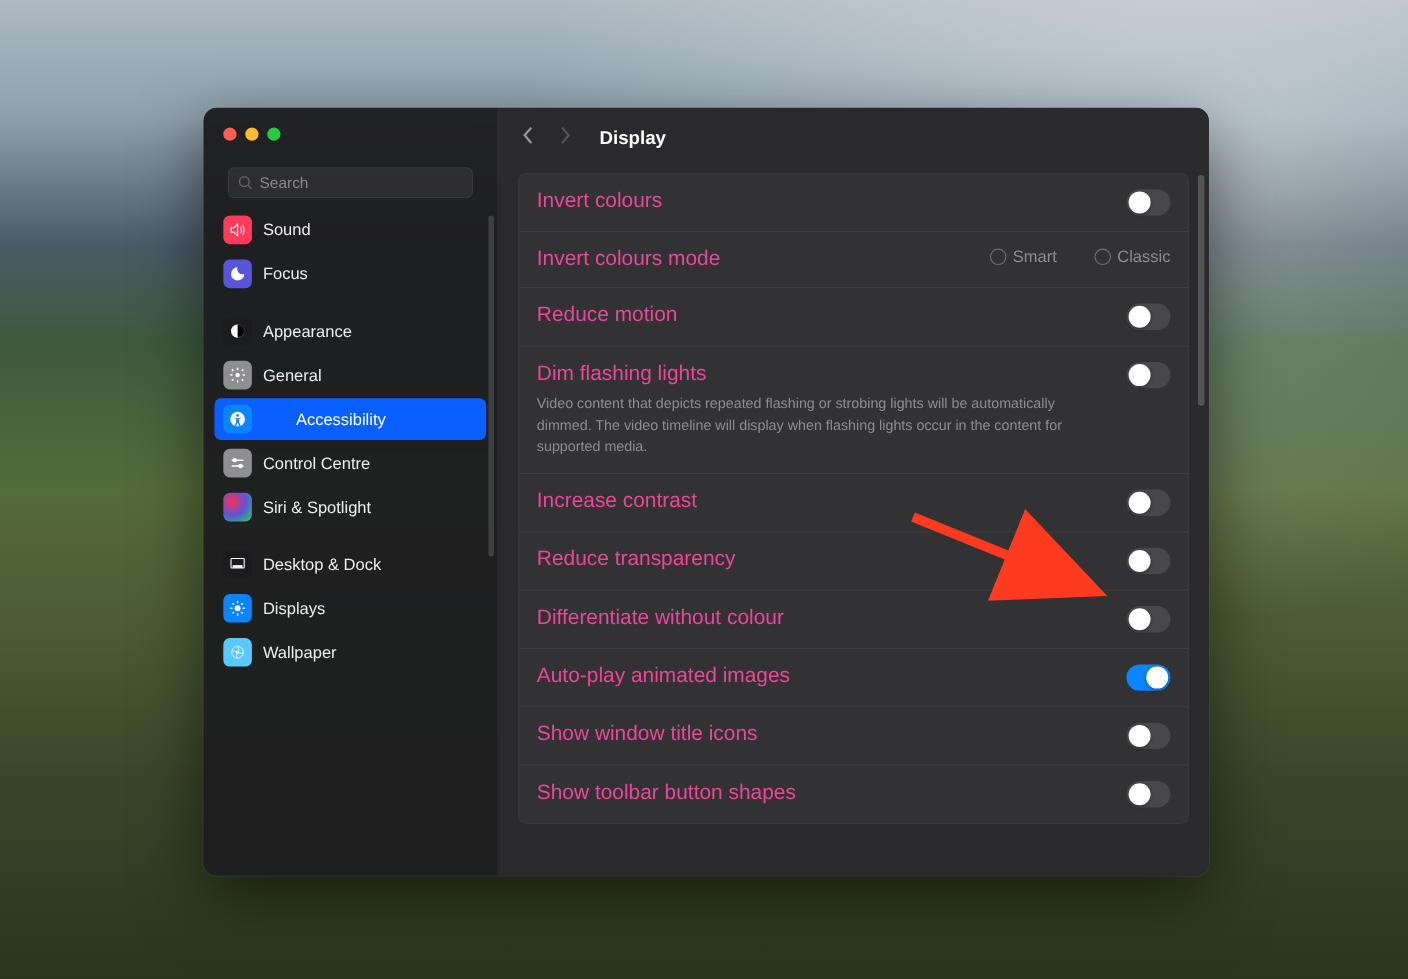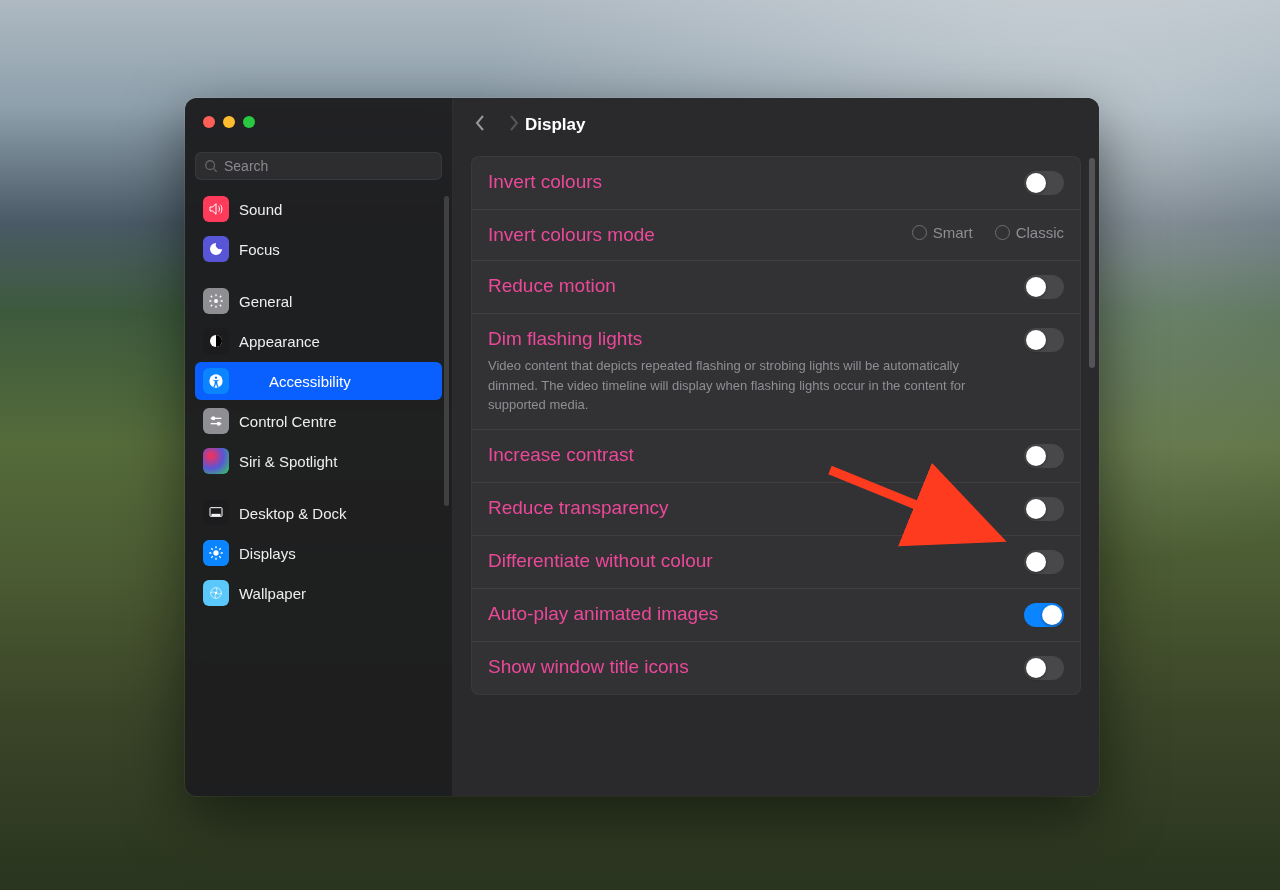--- a/index.html
+++ b/index.html
@@ -43,21 +43,21 @@
   }
   .traffic-lights {
     display: flex; gap: 8px;
     padding: 18px 0 0 18px;
     height: 46px;
   }
   .tl { width: 12px; height: 12px; border-radius: 50%; }
   .tl.red { background: #fe5f57; }
   .tl.yellow { background: #febc2e; }
   .tl.green { background: #28c840; }
-  .search-wrap { padding: 8px 10px 10px; }
+  .search-wrap { padding: 8px 22px 10px; }
   .search {
     display: flex; align-items: center; gap: 6px;
     background: rgba(255,255,255,0.06);
     border: 1px solid rgba(255,255,255,0.06);
     border-radius: 6px;
     padding: 5px 8px;
     color: #8a8a8e;
   }
   .search svg { width: 14px; height: 14px; opacity: 0.6; }
   .search input {
@@ -102,21 +102,21 @@
   .ic-privacy { background: #0a84ff; }
   .ic-desktop { background: #1c1c1e; }
   .ic-displays { background: #0a84ff; }
   .ic-wallpaper { background: #5ac8fa; }
 
   .content {
     flex: 1; display: flex; flex-direction: column;
     background: #2a2a2c;
   }
   .toolbar {
-    display: flex; align-items: center; gap: 4px;
+    display: flex; align-items: center; gap: 24px;
     padding: 16px 20px 12px;
   }
   .nav-arrows { display: flex; gap: 20px; color: #888; }
   .nav-arrows .arrow { cursor: pointer; }
   .nav-arrows svg { width: 14px; height: 18px; }
   .page-title { color: #fff; font-size: 17px; font-weight: 600; }
   .settings-scroll {
     flex: 1; overflow-y: auto; padding: 8px 18px 18px;
     position: relative;
   }
@@ -146,21 +146,21 @@
     flex-shrink: 0; margin-top: 0;
   }
   .toggle.on { background: #0a84ff; }
   .toggle .knob {
     width: 20px; height: 20px; border-radius: 50%;
     background: #fff; position: absolute; top: 2px; left: 2px;
     transition: left 0.15s;
     box-shadow: 0 1px 3px rgba(0,0,0,0.4);
   }
   .toggle.on .knob { left: 18px; }
-  .radio-group { display: flex; gap: 22px; color: #8e8e93; align-items: center; }
+  .radio-group { display: flex; gap: 34px; color: #8e8e93; align-items: center; }
   .radio { display: flex; align-items: center; gap: 6px; cursor: pointer; font-size: 15px; }
   .radio-circle {
     width: 15px; height: 15px; border-radius: 50%;
     border: 1.5px solid #6e6e73; position: relative;
   }
   .arrow-annotation {
     position: absolute;
     left: 820px; top: 460px;
     pointer-events: none;
   }
@@ -200,36 +200,36 @@
             <svg viewBox="0 0 24 24" fill="#fff">
               <path d="M12 3a9 9 0 1 0 9 9 7 7 0 0 1-9-9z"></path>
             </svg>
           </div>
         <span>Focus</span>
       </div>
 
       <div class="side-group"></div>
 
       <div class="side-item">
-        <div class="side-icon ic-general">
-            <svg viewBox="0 0 24 24" fill="#fff">
-              <circle cx="12" cy="12" r="3"></circle>
-              <path d="M12 2v3M12 19v3M4.2 4.2l2.1 2.1M17.7 17.7l2.1 2.1M2 12h3M19 12h3M4.2 19.8l2.1-2.1M17.7 6.3l2.1-2.1" stroke="#fff" stroke-width="2"></path>
-            </svg>
-          </div>
-        <span>General</span>
-      </div>
-      <div class="side-item">
         <div class="side-icon ic-appearance">
             <svg viewBox="0 0 24 24">
               <circle cx="12" cy="12" r="9" fill="#fff"></circle>
               <path d="M12 3a9 9 0 0 1 0 18z" fill="#000"></path>
             </svg>
           </div>
         <span>Appearance</span>
+      </div>
+      <div class="side-item">
+        <div class="side-icon ic-general">
+            <svg viewBox="0 0 24 24" fill="#fff">
+              <circle cx="12" cy="12" r="3"></circle>
+              <path d="M12 2v3M12 19v3M4.2 4.2l2.1 2.1M17.7 17.7l2.1 2.1M2 12h3M19 12h3M4.2 19.8l2.1-2.1M17.7 6.3l2.1-2.1" stroke="#fff" stroke-width="2"></path>
+            </svg>
+          </div>
+        <span>General</span>
       </div>
       <div class="side-item selected">
         <div class="side-icon ic-accessibility">
             <svg viewBox="0 0 24 24" fill="#fff">
               <circle cx="12" cy="12" r="10" fill="#fff"></circle>
               <circle cx="12" cy="7" r="1.8" fill="#0a84ff"></circle>
               <path d="M6 10l6 1 6-1-4 2v4l2 5-2 .5-2-5-2 5-2-.5 2-5v-4z" fill="#0a84ff"></path>
             </svg>
           </div>
         <span>Accessibility</span>
@@ -382,20 +382,28 @@
 
         <div class="row">
           <div class="row-text">
               <div class="row-label">Show window title icons</div>
             </div>
           <div class="toggle">
               <div class="knob"></div>
             </div>
         </div>
 
+        <div class="row">
+          <div class="row-text">
+              <div class="row-label">Show toolbar button shapes</div>
+            </div>
+          <div class="toggle">
+              <div class="knob"></div>
+            </div>
+        </div>
 
       </div>
       <div class="content-scroll-thumb"></div>
     </div>
   </div>
 </div>
 
 <svg class="arrow-annotation" width="200" height="120" viewBox="0 0 200 120">
   <defs>
     <marker id="ahead" markerWidth="12" markerHeight="12" refX="9" refY="5" orient="auto">

